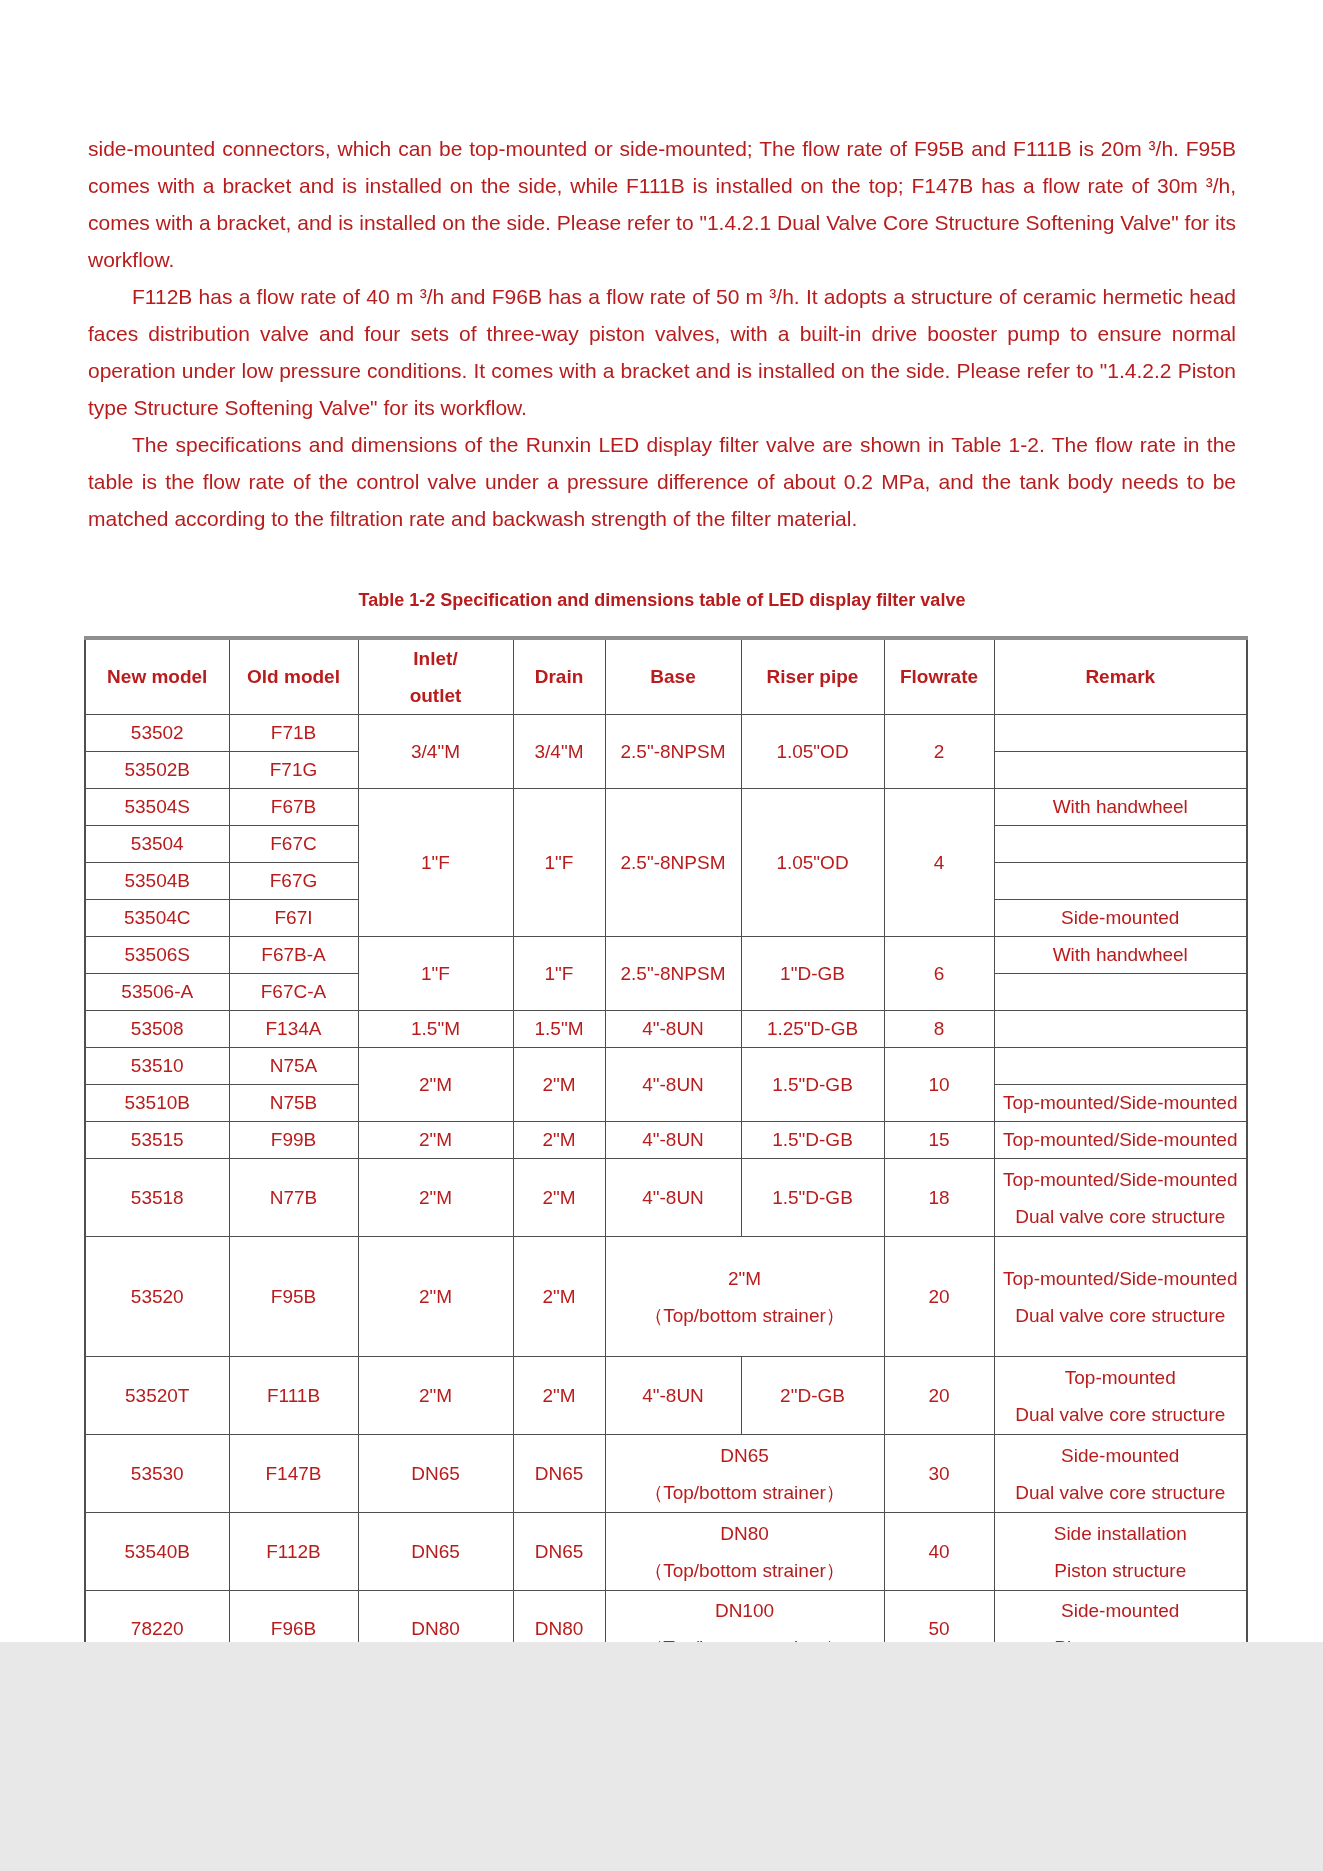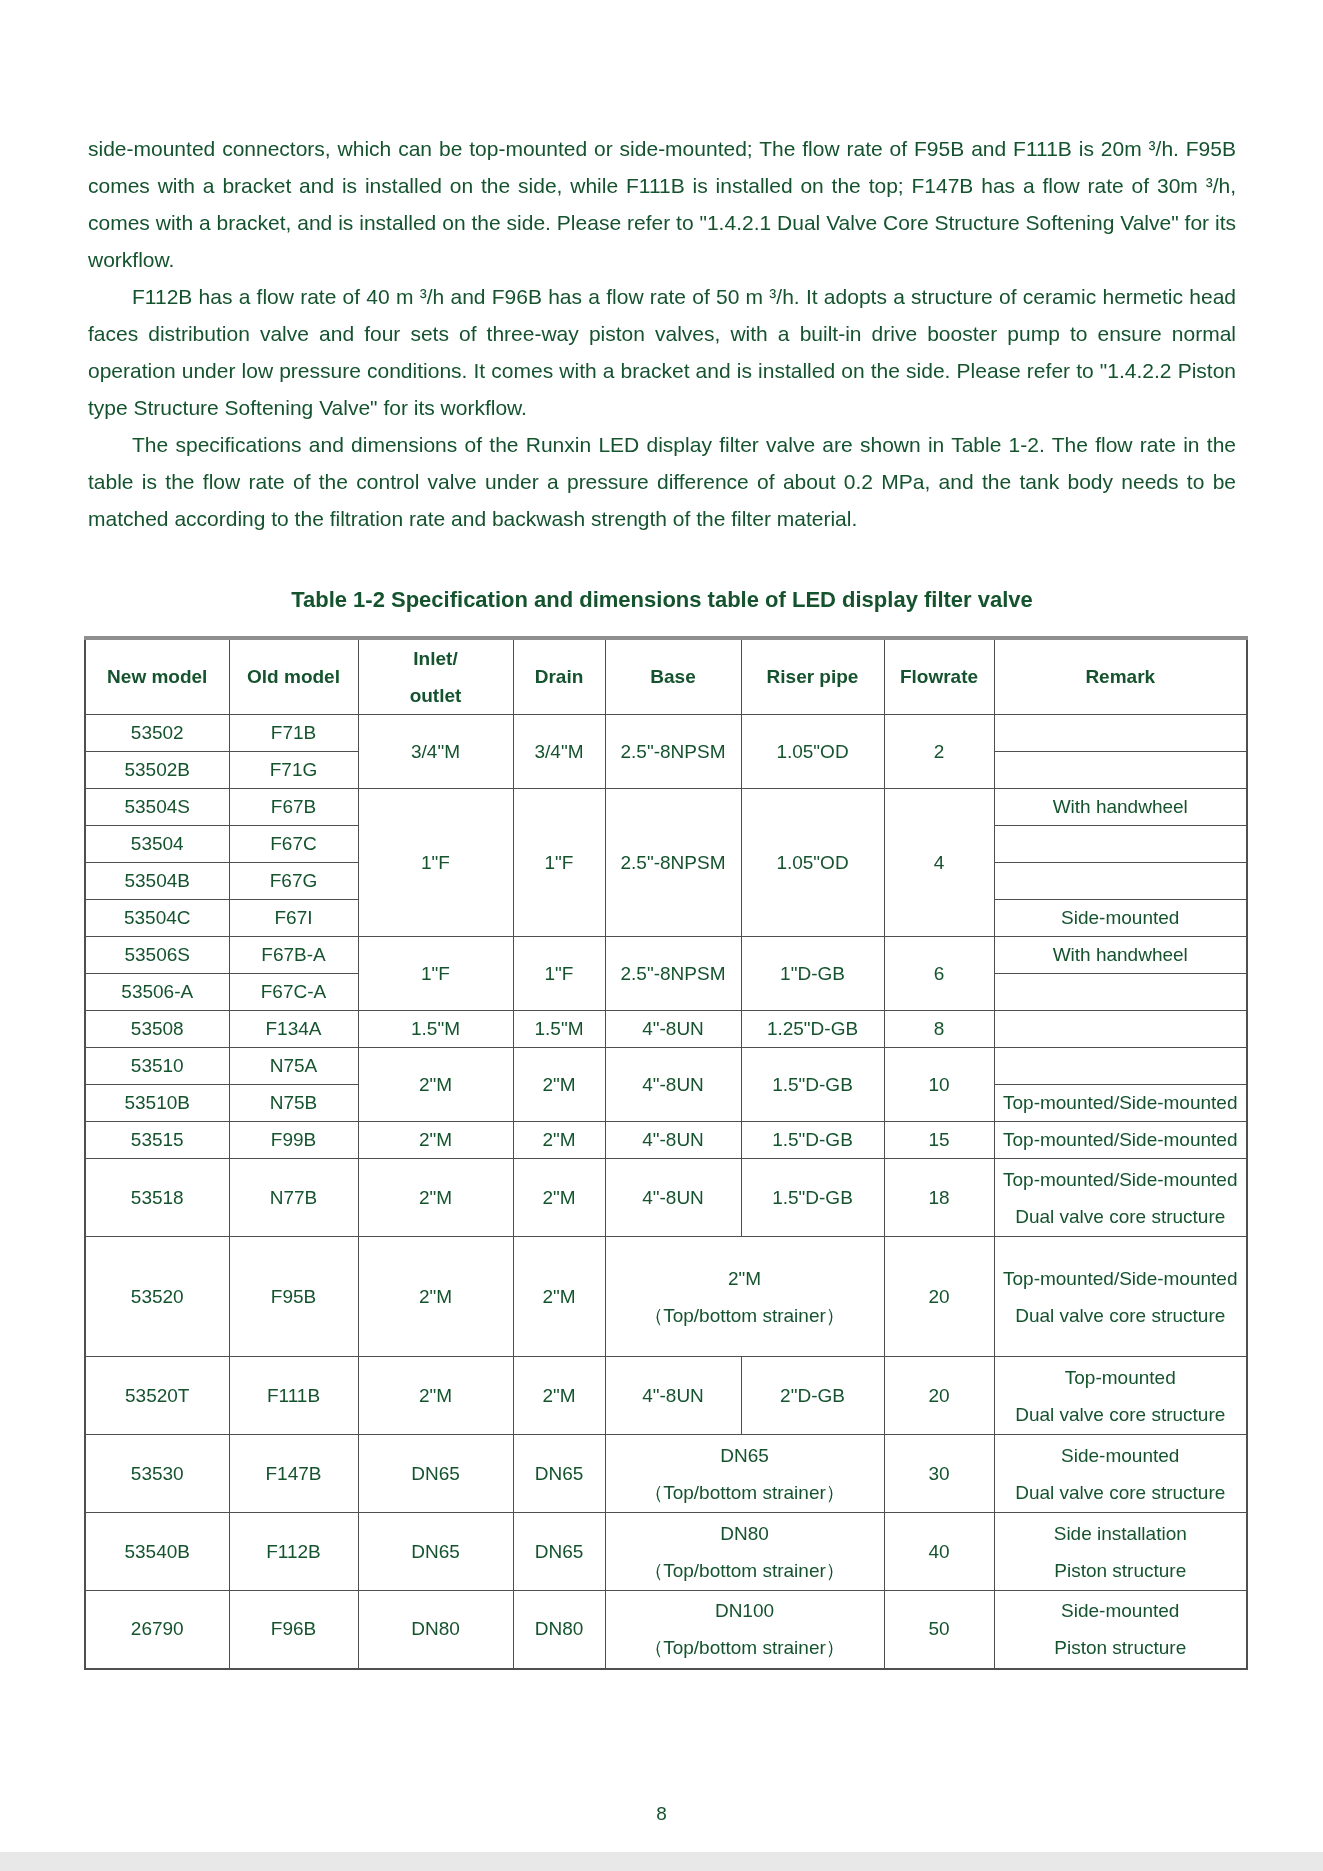--- a/index.html
+++ b/index.html
@@ -1,42 +1,42 @@
 <!DOCTYPE html>
 <html><head>
 <meta charset="utf-8">
 <style>
   html, body { margin: 0; padding: 0; background: #e8e8e8; }
   .page {
     position: relative;
     width: 1323px;
-    height: 1852px;
+    height: 1642px;
     background: #ffffff;
     font-family: "Liberation Sans", "DejaVu Sans", sans-serif;
-    color: #14532d;
+    color: #b91c1c;
     overflow: hidden;
   }
   .body-text {
     position: absolute;
     left: 88px;
     width: 1148px;
     top: 130px;
     font-size: 21px;
     line-height: 37px;
     text-align: justify;
   }
   .body-text p { margin: 0; }
   .body-text p.indent { text-indent: 44px; }
   .table-title {
     position: absolute;
     left: 88px;
     width: 1148px;
     top: 585px;
     margin: 0;
-    font-size: 22px;
+    font-size: 18px;
     font-weight: bold;
     text-align: center;
     line-height: 30px;
   }
   table.spec-table {
     position: absolute;
     left: 84px;
     top: 636px;
     width: 1162px;
     border-collapse: collapse;
@@ -281,21 +281,21 @@
             <div class="cl">DN80</div>
             <div class="cl">（Top/bottom strainer）</div>
           </td>
           <td>40</td>
           <td>
             <div class="cl">Side installation</div>
             <div class="cl">Piston structure</div>
           </td>
         </tr>
         <tr style="height: 78px;">
-          <td>26790</td>
+          <td>78220</td>
           <td>F96B</td>
           <td>DN80</td>
           <td>DN80</td>
           <td colspan="2">
             <div class="cl">DN100</div>
             <div class="cl">（Top/bottom strainer）</div>
           </td>
           <td>50</td>
           <td>
             <div class="cl">Side-mounted</div>

